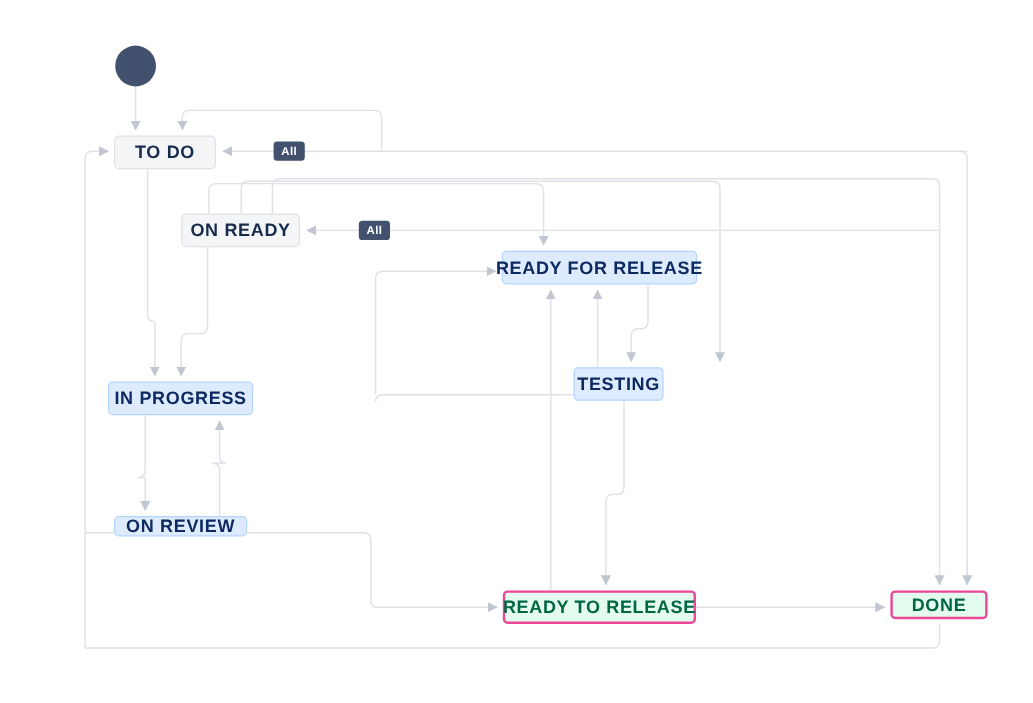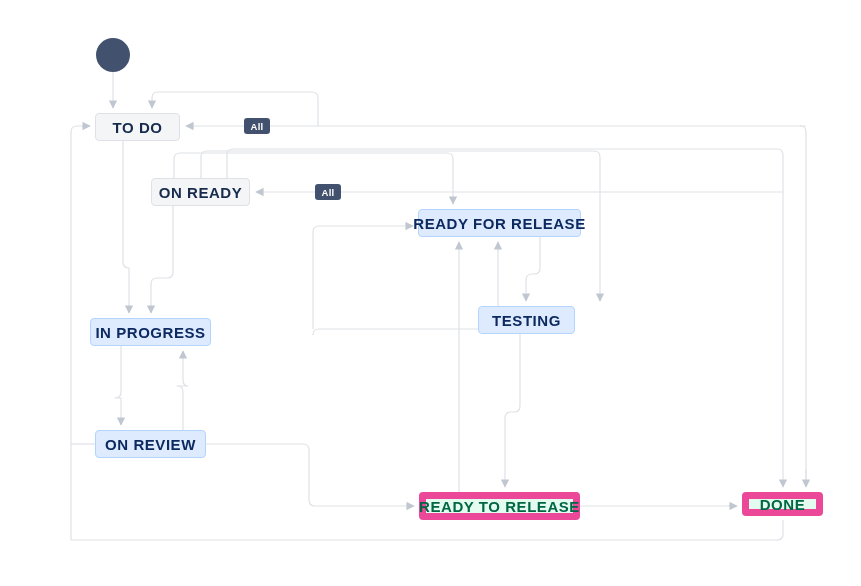--- a/index.html
+++ b/index.html
@@ -4,25 +4,25 @@
 <style>
   html,body{margin:0;padding:0;background:#ffffff;}
   body{width:861px;height:586px;overflow:hidden;font-family:"Liberation Sans",sans-serif;}
   #canvas{position:relative;width:861px;height:586px;background:#ffffff;}
   svg#edges{position:absolute;left:0;top:0;width:861px;height:586px;}
   .node{position:absolute;box-sizing:border-box;display:flex;align-items:center;
         justify-content:center;border-radius:4px;font-size:15px;letter-spacing:.55px;
         font-weight:700;white-space:nowrap;}
   .node.grey{background:#f4f5f7;border:1px solid #dfe1e6;color:#172b4d;}
   .node.blue{background:#deebff;border:1px solid #b3d4ff;color:#0c2a60;}
-  .node.green{background:#e3fcef;border:7px solid #ec4899;color:#064}
+  .node.green{background:#e3fcef;border:2px solid #ec4899;color:#064}
   .start-dot{position:absolute;border-radius:50%;background:#42526e;}
   .badge{position:absolute;box-sizing:border-box;display:flex;align-items:center;
          justify-content:center;background:#42526e;color:#ffffff;font-size:9.5px;
-         font-weight:700;border-radius:3px;letter-spacing:.3px;margin-left:16px;}
+         font-weight:700;border-radius:3px;letter-spacing:.3px;}
 </style>
 </head>
 <body>
 
 <div id="canvas">
 
   <svg id="edges" viewBox="0 0 861 586" xmlns="http://www.w3.org/2000/svg">
     <defs>
       <marker id="ah" viewBox="0 0 10 10" refX="9" refY="5" markerWidth="7" markerHeight="7" orient="auto-start-reverse">
         <path d="M0,0 L10,5 L0,10 z" fill="#c1c7d0"></path>
@@ -85,24 +85,24 @@
   </div>
   <div class="node grey" style="left: 151px; top: 178px; width: 99px; height: 28px;">
     <span>ON READY</span>
   </div>
   <div class="node blue" style="left: 418px; top: 209px; width: 163px; height: 28px;">
     <span>READY FOR RELEASE</span>
   </div>
   <div class="node blue" style="left: 90px; top: 318px; width: 121px; height: 28px;">
     <span>IN PROGRESS</span>
   </div>
-  <div class="node blue" style="left: 478px; top: 306px; width: 97px; height: 28px;">
+  <div class="node blue" style="left: 478px; top: 306px; width: 75px; height: 28px;">
     <span>TESTING</span>
   </div>
-  <div class="node blue" style="left: 95px; top: 430px; width: 111px; height: 28px;">
+  <div class="node blue" style="left: 95px; top: 430px; width: 111px; height: 17px;">
     <span>ON REVIEW</span>
   </div>
   <div class="node green" style="left: 419px; top: 492px; width: 161px; height: 28px;">
     <span>READY TO RELEASE</span>
   </div>
   <div class="node green" style="left: 742px; top: 492px; width: 81px; height: 24px;">
     <span>DONE</span>
   </div>
 
   <div class="badge" style="left: 228px; top: 118px; width: 26px; height: 16px;">

